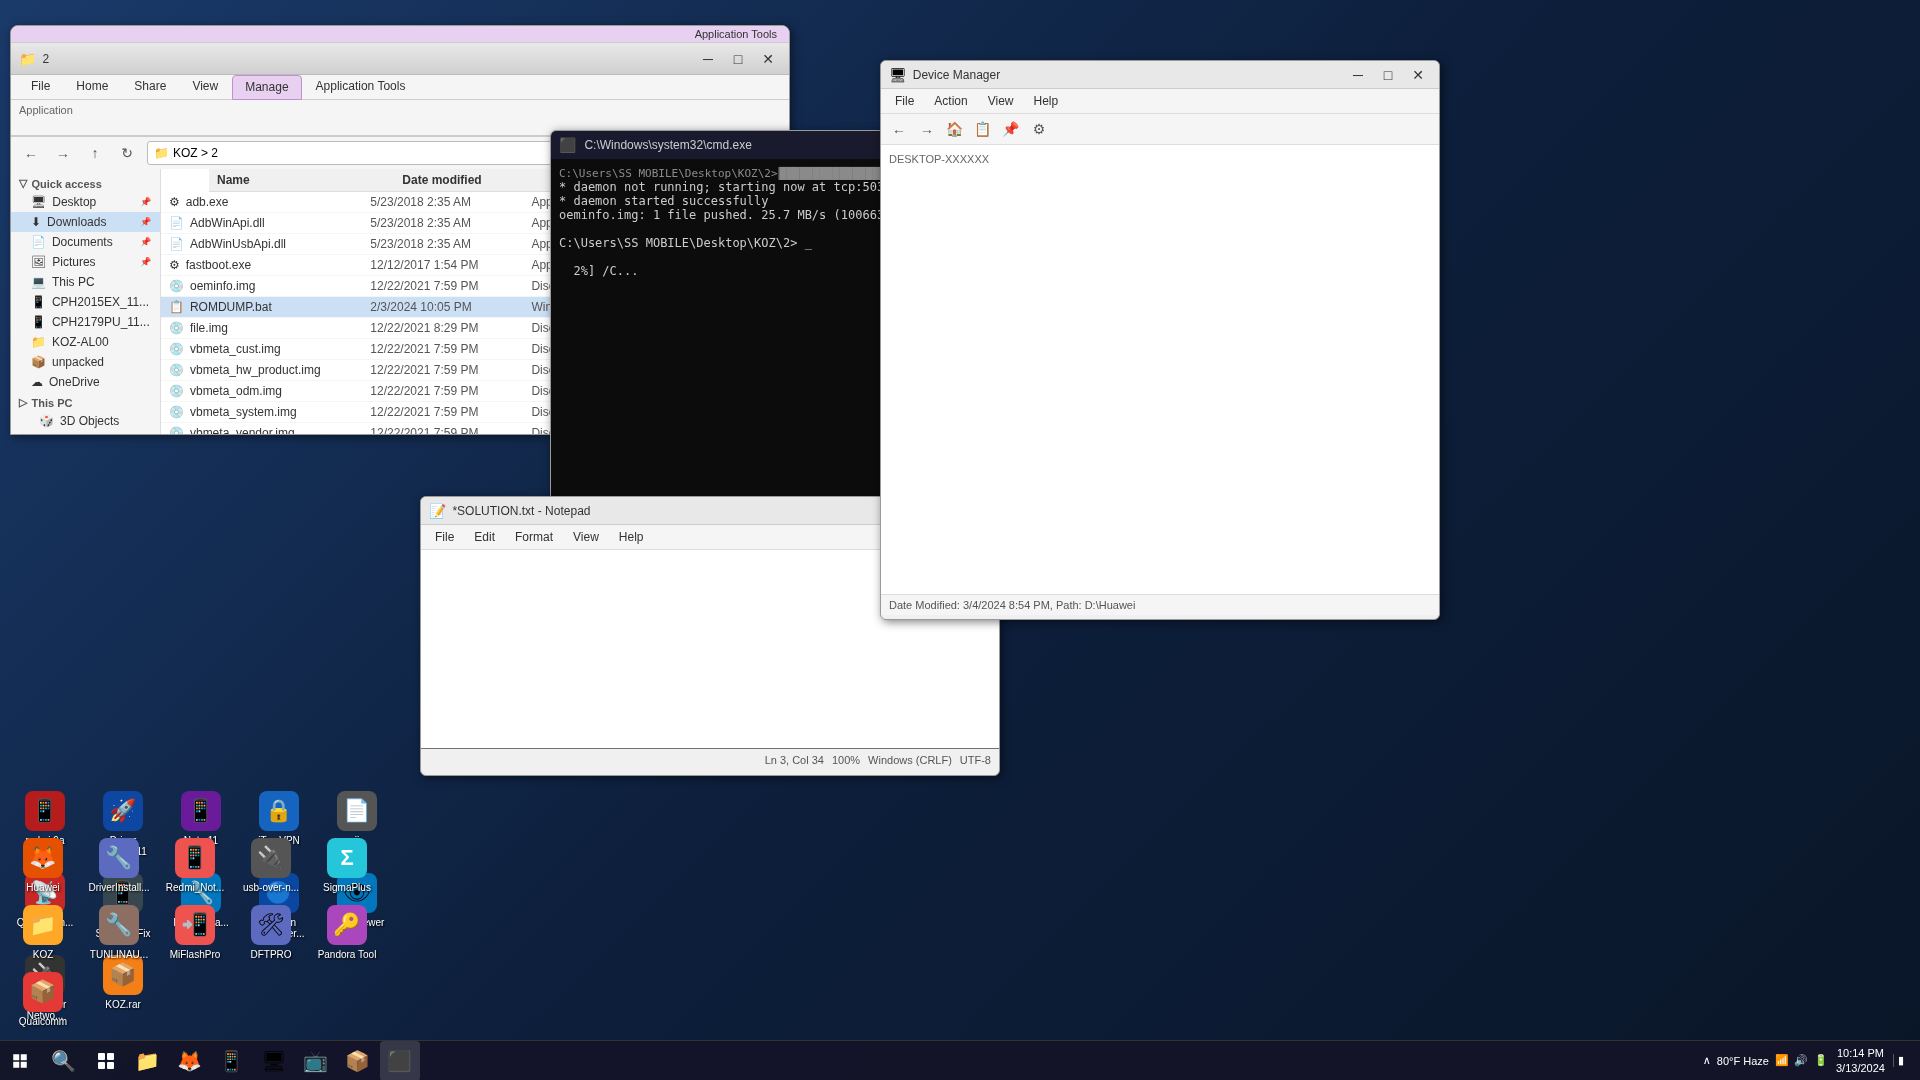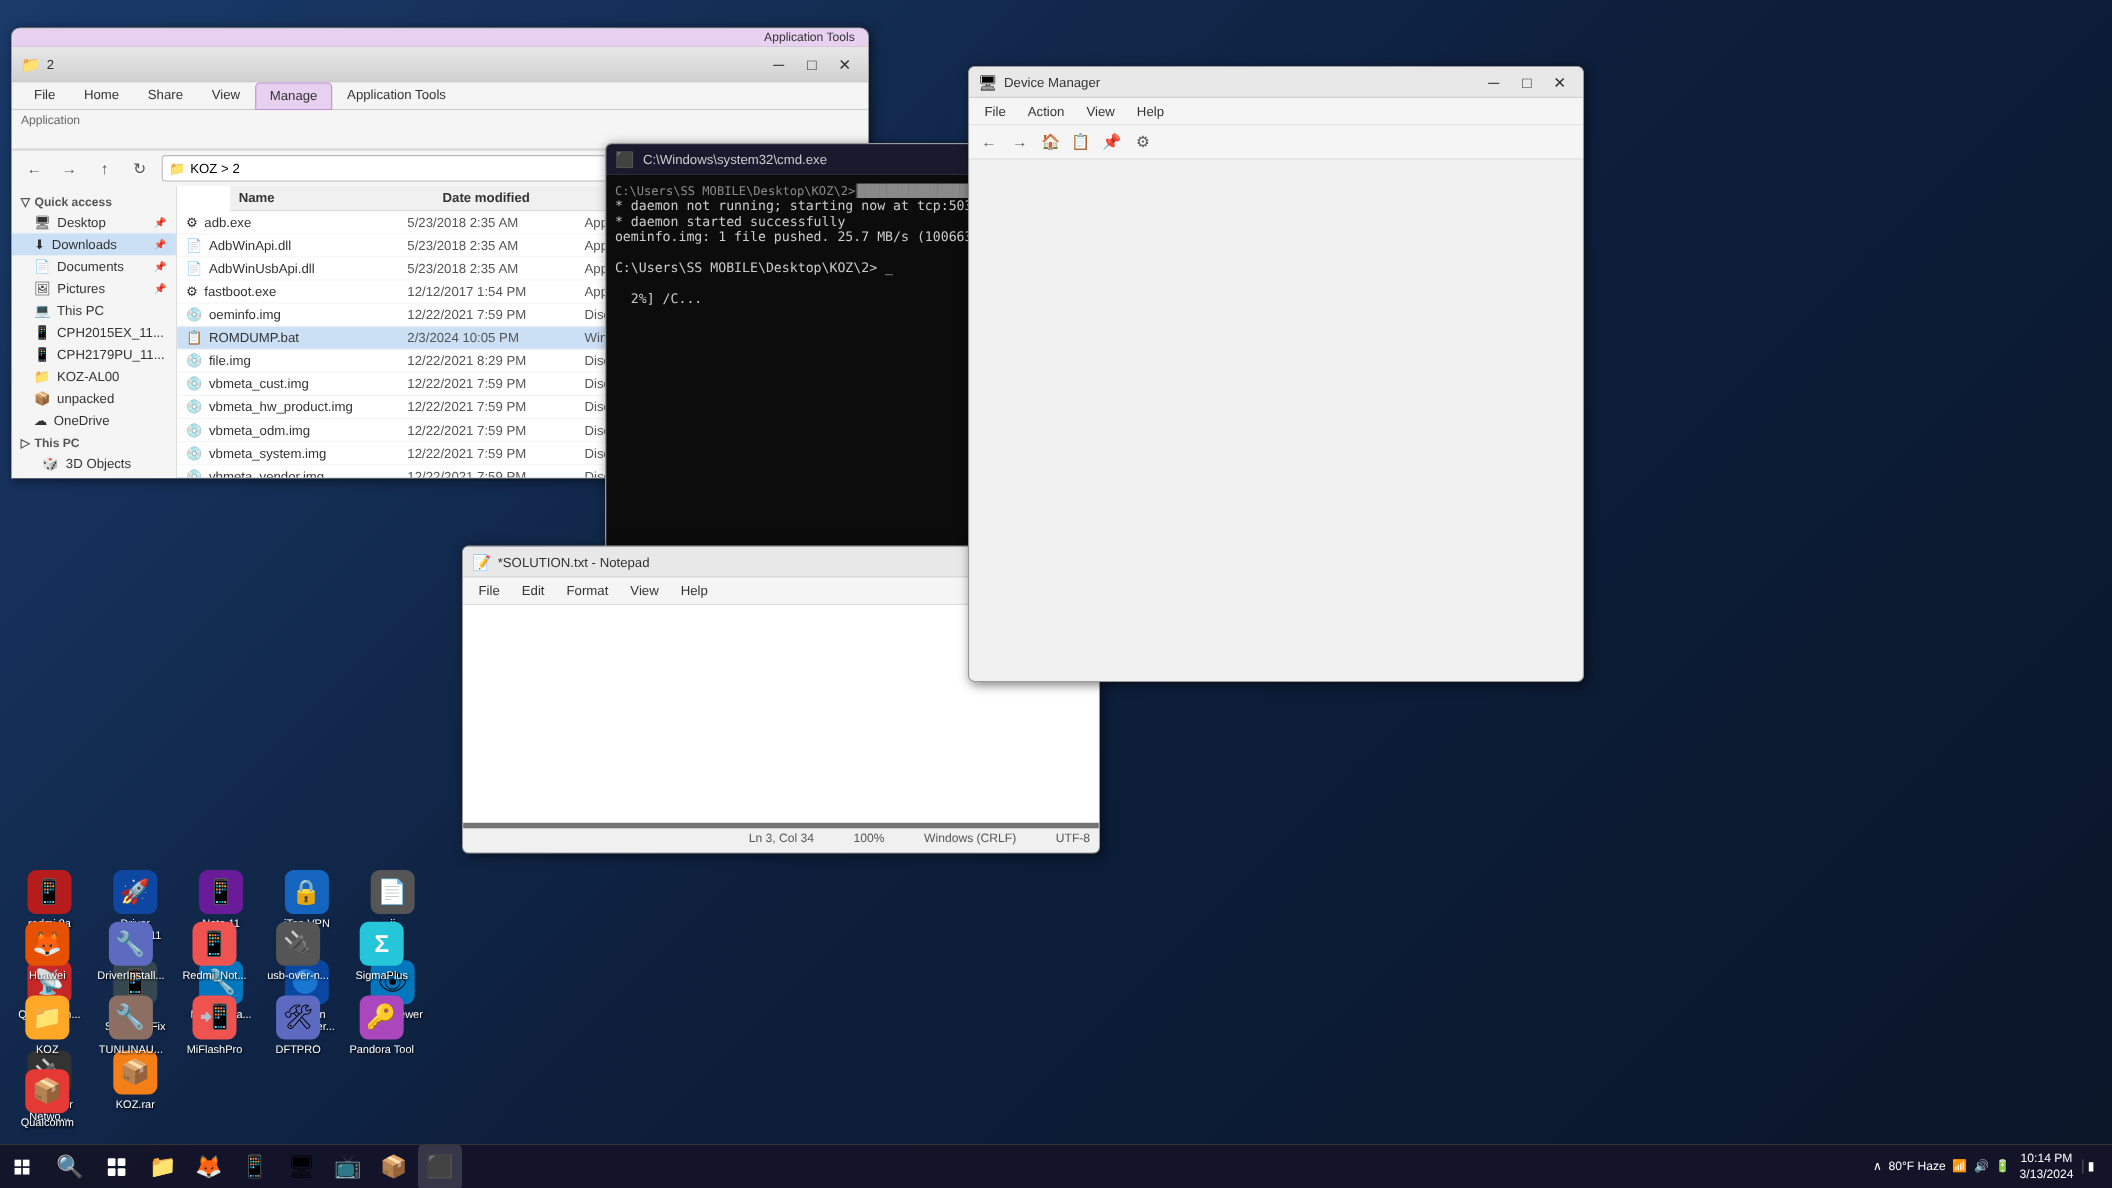--- a/index.html
+++ b/index.html
@@ -402,27 +402,27 @@
       height: calc(100% - 80px);
       font-family: 'Consolas', monospace;
       font-size: 13px;
       color: #333;
       overflow-y: auto;
     }
 
     .notepad-statusbar {
       height: 22px;
       background: #f0f0f0;
-      border-top: 5px solid #737373;
+      border-top: 1px solid #737373;
       display: flex;
       align-items: center;
       padding: 0 8px;
       font-size: 11px;
       color: #555;
-      gap: 36px;
+      gap: 8px;
       margin-left: auto;
       justify-content: flex-end;
     }
 
     
     .devmgr-window {
       top: 60px;
       left: 880px;
       width: 560px;
       height: 560px;
@@ -946,21 +946,27 @@
       <div class="notepad-menu-item">Help</div>
     </div>
     <div class="devmgr-toolbar">
       <div class="fe-nav-btn">←</div>
       <div class="fe-nav-btn">→</div>
       <div class="fe-nav-btn">🏠</div>
       <div class="fe-nav-btn">📋</div>
       <div class="fe-nav-btn">📌</div>
       <div class="fe-nav-btn">⚙</div>
     </div>
-
+    <div class="devmgr-content">
+      <div style="color:#666; font-size:11px; padding:4px;">DESKTOP-XXXXXX</div>
+    </div>
+
+    <div style="position:absolute; bottom:4px; left:0; right:0; padding:4px 8px; background:#f5f5f5; border-top:1px solid #ddd; font-size:11px; color:#555;">
+      <span>Date Modified: 3/4/2024 8:54 PM, Path: D:\Huawei</span>
+    </div>
   </div>
 
   <div class="taskbar">
     <div class="taskbar-start">
       <svg viewBox="0 0 24 24" fill="white">
         <rect x="3" y="3" width="8" height="8"></rect>
         <rect x="13" y="3" width="8" height="8"></rect>
         <rect x="3" y="13" width="8" height="8"></rect>
         <rect x="13" y="13" width="8" height="8"></rect>
       </svg>

